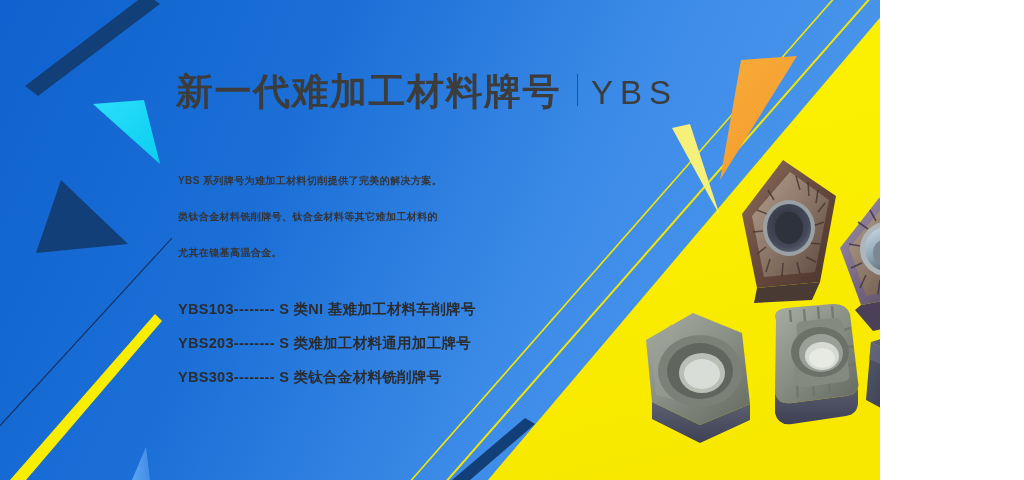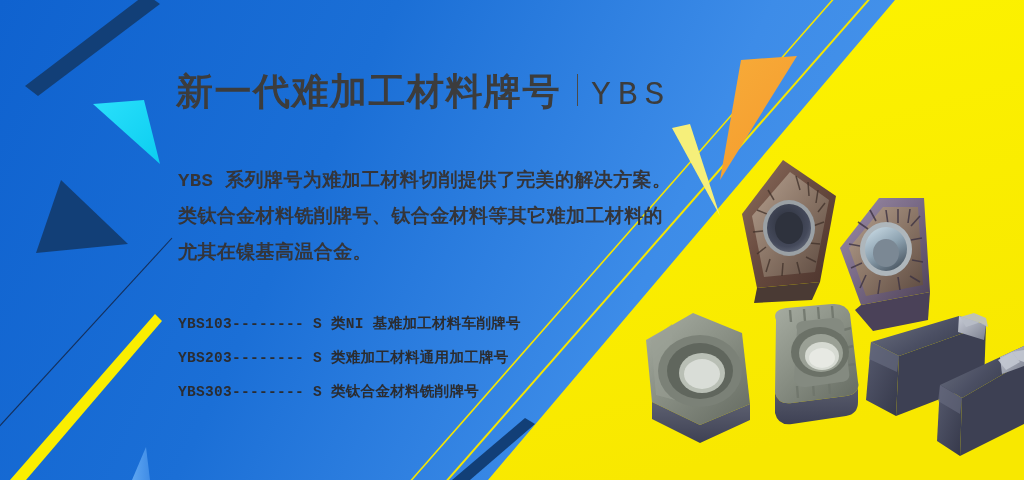--- a/index.html
+++ b/index.html
@@ -2,24 +2,24 @@
 <html><head>
 <meta charset="utf-8">
 <style>
   html, body {
     margin: 0;
     padding: 0;
     background: #ffffff;
   }
   #banner {
     position: relative;
-    width: 1024px;
+    width: 880px;
     height: 480px;
     overflow: hidden;
-    font-family: Liberation Mono, monospace;
+    font-family: Liberation Sans, sans-serif;
     background: #5eead4;
   }
 
   
   .bg-blue {
     position: absolute;
     inset: 0;
     background: linear-gradient(115deg, #0f62cf 0%, #1b6fd6 32%, #3d8ce8 62%, #539ced 100%);
   }
   .bg-svg {
@@ -70,31 +70,31 @@
     line-height: 1;
   }
 
   .desc {
     position: absolute;
     top: 163px;
     left: 2px;
     width: 420px;
   }
   .desc-line {
-    font-size: 19px;
+    font-size: 10px;
     font-weight: 700;
     color: #34353a;
     line-height: 36px;
     letter-spacing: 0.4px;
     white-space: nowrap;
   }
 
   .models {
     position: absolute;
-    top: 307px;
+    top: 292px;
     left: 2px;
   }
   .model-line {
     font-size: 14.5px;
     font-weight: 700;
     color: #2b2c30;
     line-height: 34px;
     letter-spacing: 0.3px;
     white-space: nowrap;
   }

